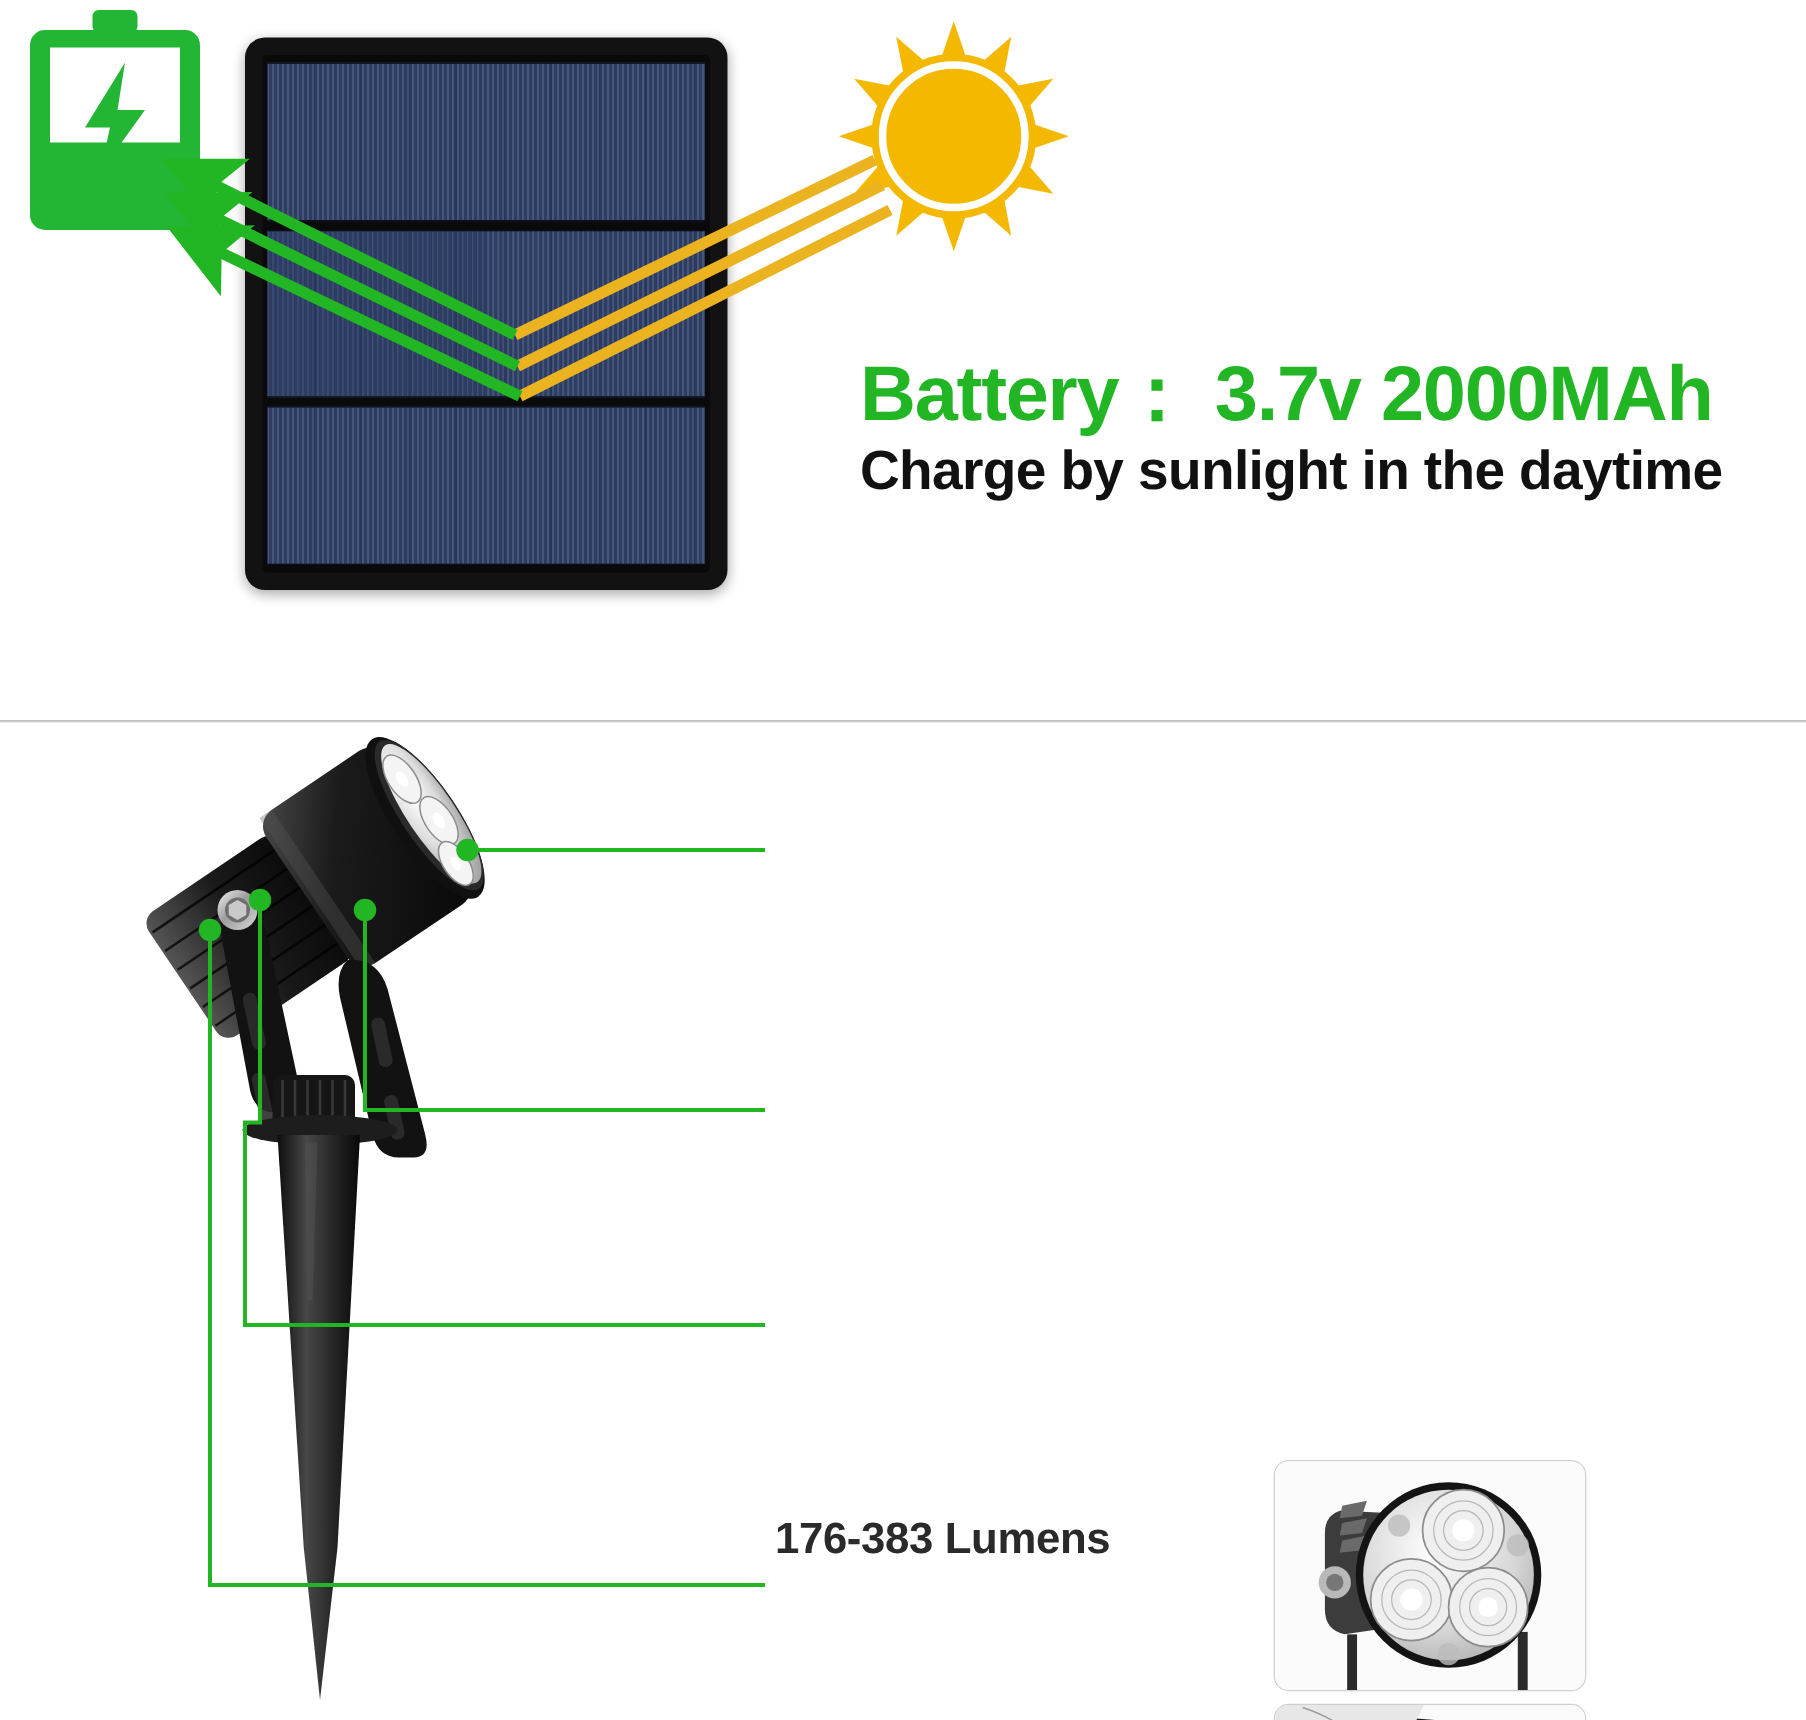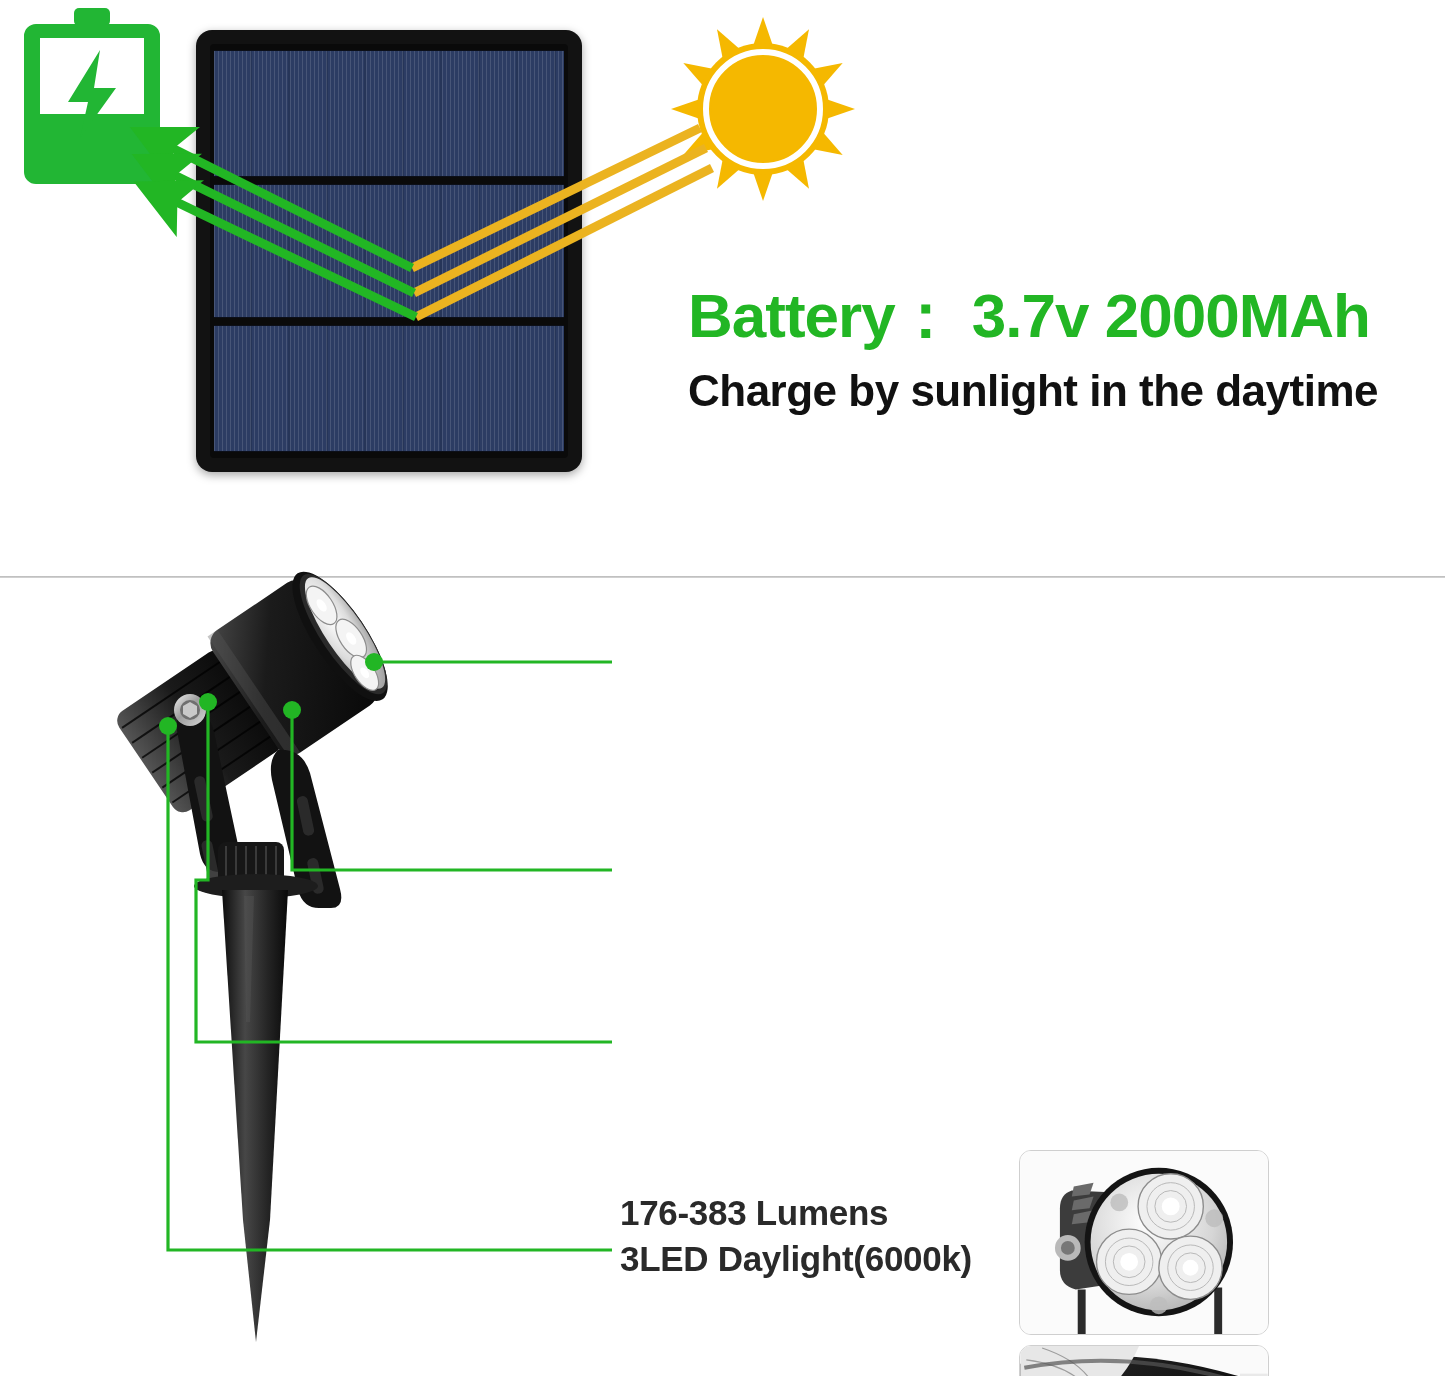--- a/index.html
+++ b/index.html
@@ -60,24 +60,24 @@
   
   .spec-block{position:absolute;left:688px;top:283px;width:720px;}
   .spec-title{
     color:#22b624;font-weight:bold;font-size:62px;line-height:1.05;
     white-space:nowrap;letter-spacing:-1px;
   }
   .spec-line{
     color:#111111;font-weight:bold;font-size:44px;line-height:1.32;
     white-space:nowrap;letter-spacing:-.5px;
   }
-  .spec-line.first{margin-top:14px;}
-
-  
-  .bottom-section{position:absolute;left:0;top:550px;width:1445px;height:798px;}
+  .spec-line.first{}
+
+  
+  .bottom-section{position:absolute;left:0;top:568px;width:1445px;height:798px;}
 
   .product-art{position:absolute;left:110px;top:10px;width:330px;height:790px;}
 
   .leaders{position:absolute;left:0;top:0;width:1445px;height:798px;pointer-events:none;}
 
   .callout{position:absolute;color:#2a2a2a;font-weight:bold;font-size:35px;line-height:1.30;letter-spacing:-.3px;white-space:nowrap;}
   .callout .l2{display:block;}
 
   .c1{left:620px;top:640px;}
 
@@ -286,21 +286,20 @@
       <g fill="#22b624">
         <circle cx="374" cy="112" r="9"></circle>
         <circle cx="292" cy="160" r="9"></circle>
         <circle cx="208" cy="152" r="9"></circle>
         <circle cx="168" cy="176" r="9"></circle>
       </g>
     </svg>
 
     <div class="callout c1">
       <span>176-383 Lumens</span>
-      <span class="l2">3LED Daylight(6000k)</span>
     </div>
 
     <div class="detail-card d1">
       <svg viewBox="0 0 250 185" xmlns="http://www.w3.org/2000/svg">
         <defs>
           <radialGradient id="lz1" cx=".42" cy=".35" r=".8">
             <stop offset="0" stop-color="#ffffff"></stop>
             <stop offset=".6" stop-color="#d6d6d6"></stop>
             <stop offset="1" stop-color="#a4a4a4"></stop>
           </radialGradient>

